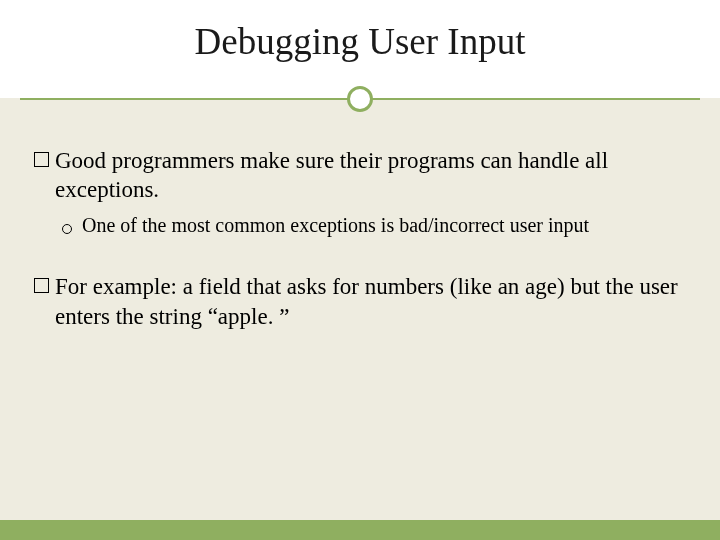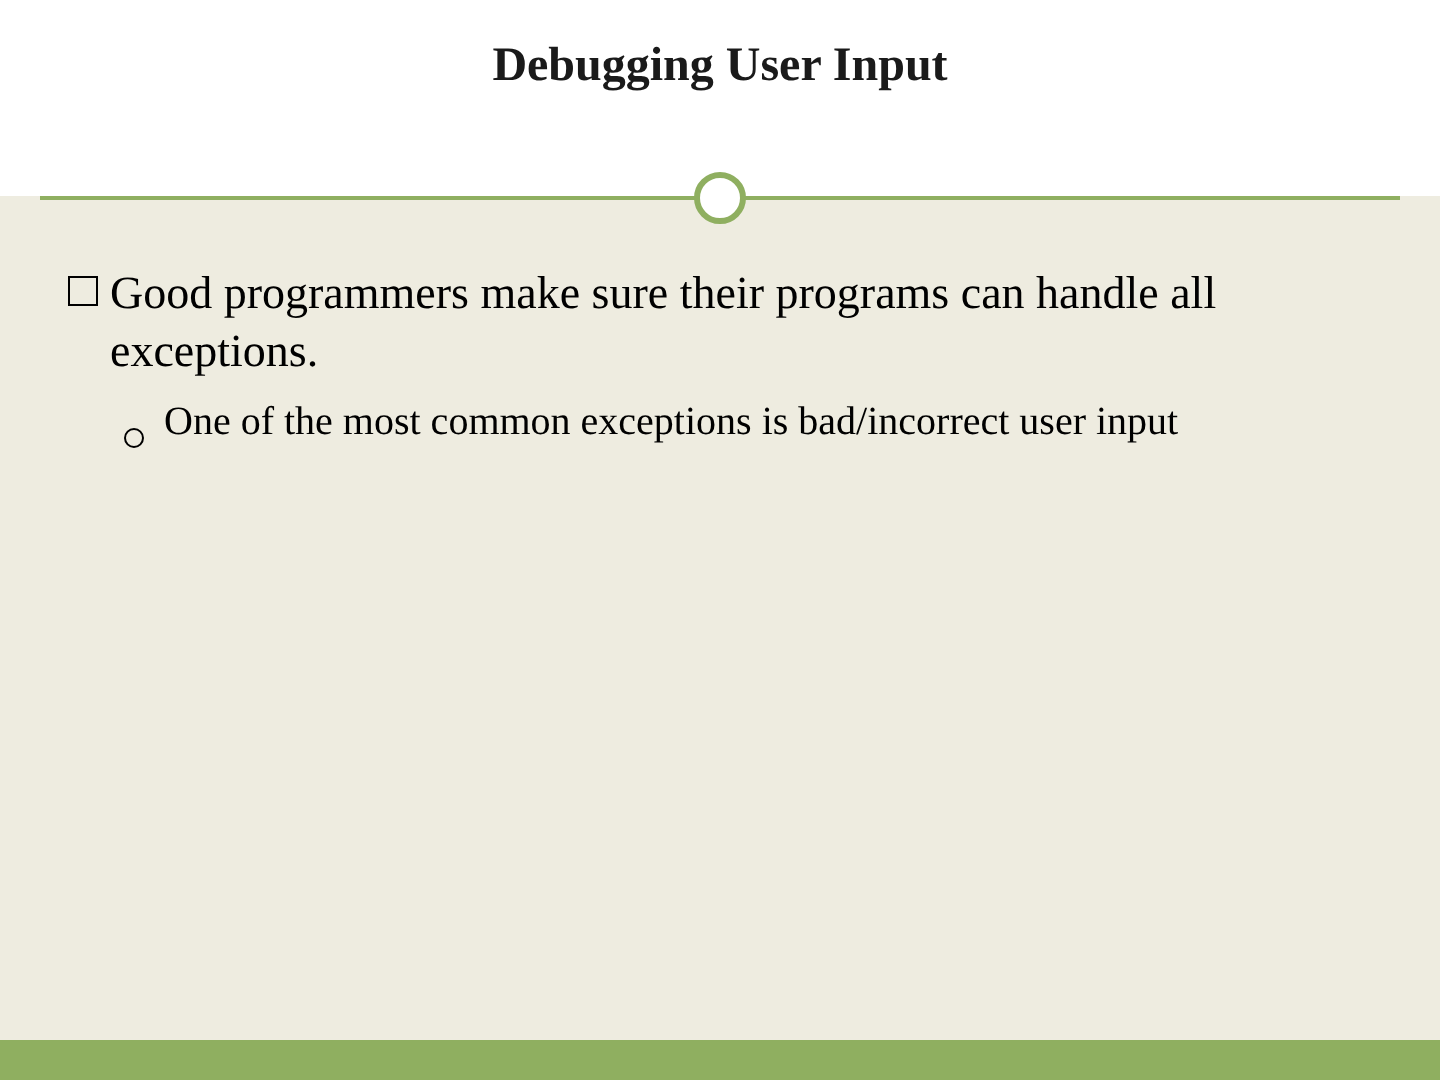--- a/index.html
+++ b/index.html
@@ -17,23 +17,23 @@
   }
   .header-area {
     background: #ffffff;
     height: 98px;
     width: 100%;
     position: relative;
     padding-top: 20px;
   }
   .title {
     text-align: center;
-    font-size: 24px;
+    font-size: 37px;
     color: #1a1a1a;
-    font-weight: 700;
+    font-weight: 400;
     font-family: Georgia, serif;
   }
   .divider-wrap {
     position: absolute;
     top: 86px;
     left: 0;
     width: 100%;
     height: 28px;
   }
   .hline {
@@ -49,21 +49,21 @@
     top: 0;
     left: 50%;
     transform: translateX(-50%);
     width: 26px;
     height: 26px;
     border: 3.5px solid #8faf60;
     border-radius: 50%;
     background: #ffffff;
   }
   .content {
-    padding: 34px 34px 0 34px;
+    padding: 48px 34px 0 34px;
   }
   .bullet-row {
     display: flex;
     align-items: flex-start;
     margin-bottom: 6px;
   }
   .square-bullet {
     width: 15px;
     height: 15px;
     border: 1.5px solid #000;
@@ -71,21 +71,21 @@
     margin-top: 6px;
     margin-right: 6px;
   }
   .bullet-text {
     font-size: 23px;
     line-height: 1.28;
     color: #000;
   }
   .sub-row {
     display: flex;
-    align-items: flex-end;
+    align-items: center;
     margin-left: 28px;
     margin-top: 8px;
     margin-bottom: 4px;
   }
   .circle-bullet {
     width: 10px;
     height: 10px;
     border: 1.5px solid #000;
     border-radius: 50%;
     flex-shrink: 0;
@@ -127,18 +127,24 @@
       <div class="bullet-row">
         <div class="square-bullet"></div>
         <div class="bullet-text">Good programmers make sure their programs can handle all exceptions.</div>
       </div>
       <div class="sub-row">
         <div class="circle-bullet"></div>
         <div class="sub-text">One of the most common exceptions is bad/incorrect user input</div>
       </div>
     </div>
 
+    <div class="block">
+      <div class="bullet-row">
+        <div class="square-bullet"></div>
+        <div class="bullet-text">For example: a field that asks for numbers (like an age) but the user enters the string “apple. ”</div>
+      </div>
+    </div>
 
 
   </div>
 
   <div class="footer-bar"></div>
 </div>
 
 </body></html>

